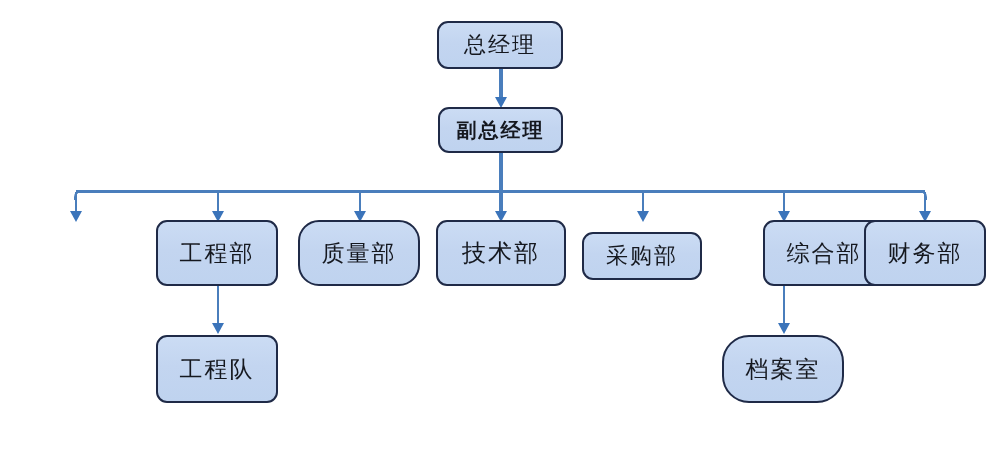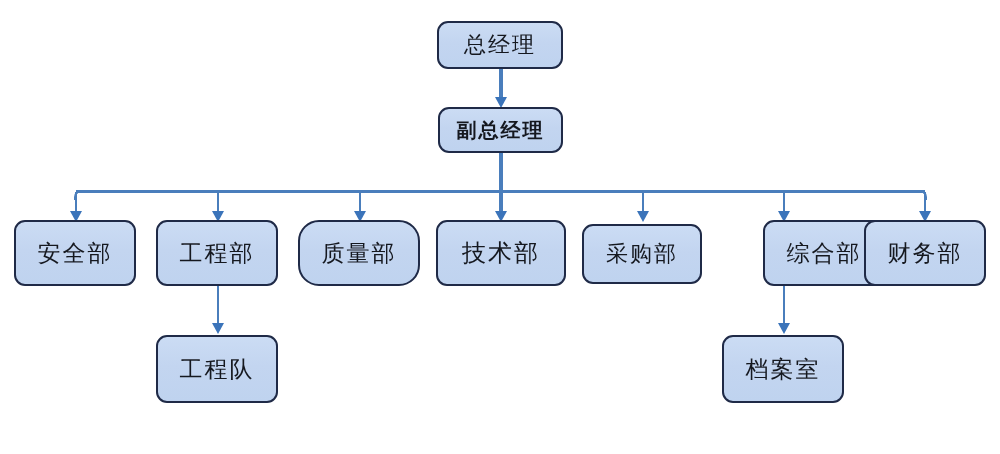--- a/index.html
+++ b/index.html
@@ -112,49 +112,46 @@
   <div class="arrow" style="left:777.5px; top:323px;"></div>
 
   <div class="node" style="left:437px; top:21px; width:126px; height:48px; font-size:22px;font-family:Liberation Serif, serif;">
     <span class="node-label">总经理</span>
   </div>
 
   <div class="node" style="left:438px; top:107px; width:125px; height:46px; font-size:20px;font-weight:bold;">
     <span class="node-label">副总经理</span>
   </div>
 
-  <div class="node" style="left:14px; top:220px; width:122px; height:66px; font-size:23px;">
-    <span class="node-label">安全部</span>
-  </div>
 
   <div class="node" style="left:156px; top:220px; width:122px; height:66px; font-size:23px;">
     <span class="node-label">工程部</span>
   </div>
 
   <div class="node" style="left:298px; top:220px; width:122px; height:66px; font-size:23px;border-radius:21px;">
     <span class="node-label">质量部</span>
   </div>
 
   <div class="node" style="left:436px; top:220px; width:130px; height:66px; font-size:24px;">
     <span class="node-label">技术部</span>
   </div>
 
-  <div class="node" style="left:582px; top:224px; width:120px; height:60px; font-size:22px;">
+  <div class="node" style="left:582px; top:232px; width:120px; height:48px; font-size:22px;">
     <span class="node-label">采购部</span>
   </div>
 
   <div class="node" style="left:722px; top:220px; width:122px; height:66px; font-size:23px;margin-left:41px;">
     <span class="node-label">综合部</span>
   </div>
 
   <div class="node" style="left:156px; top:335px; width:122px; height:68px; font-size:23px;">
     <span class="node-label">工程队</span>
   </div>
 
   <div class="node" style="left:864px; top:220px; width:122px; height:66px; font-size:23px;">
     <span class="node-label">财务部</span>
   </div>
 
-  <div class="node" style="left:722px; top:335px; width:122px; height:68px; font-size:23px;">
+  <div class="node" style="left:722px; top:335px; width:122px; height:68px; font-size:23px;border-radius:27px;">
     <span class="node-label">档案室</span>
   </div>
 
 </div>
 
 </body></html>

